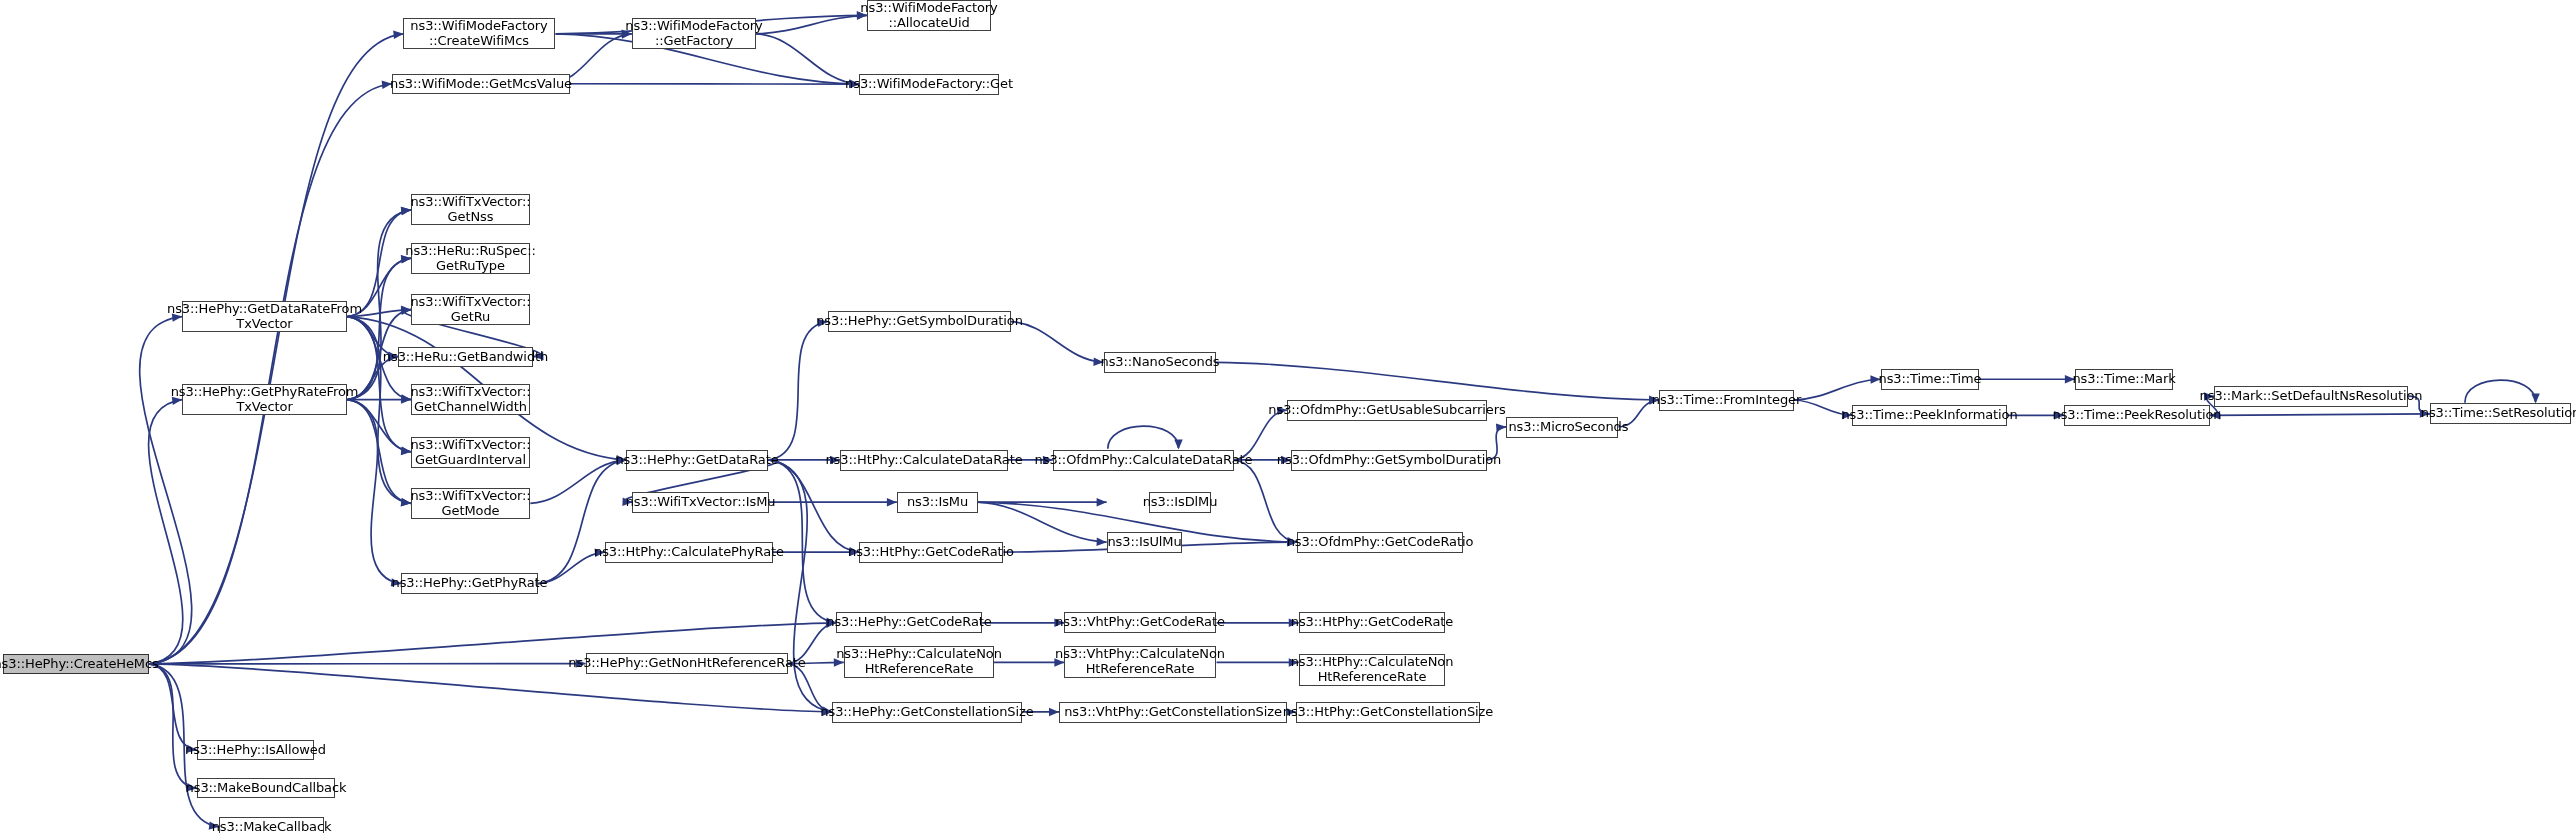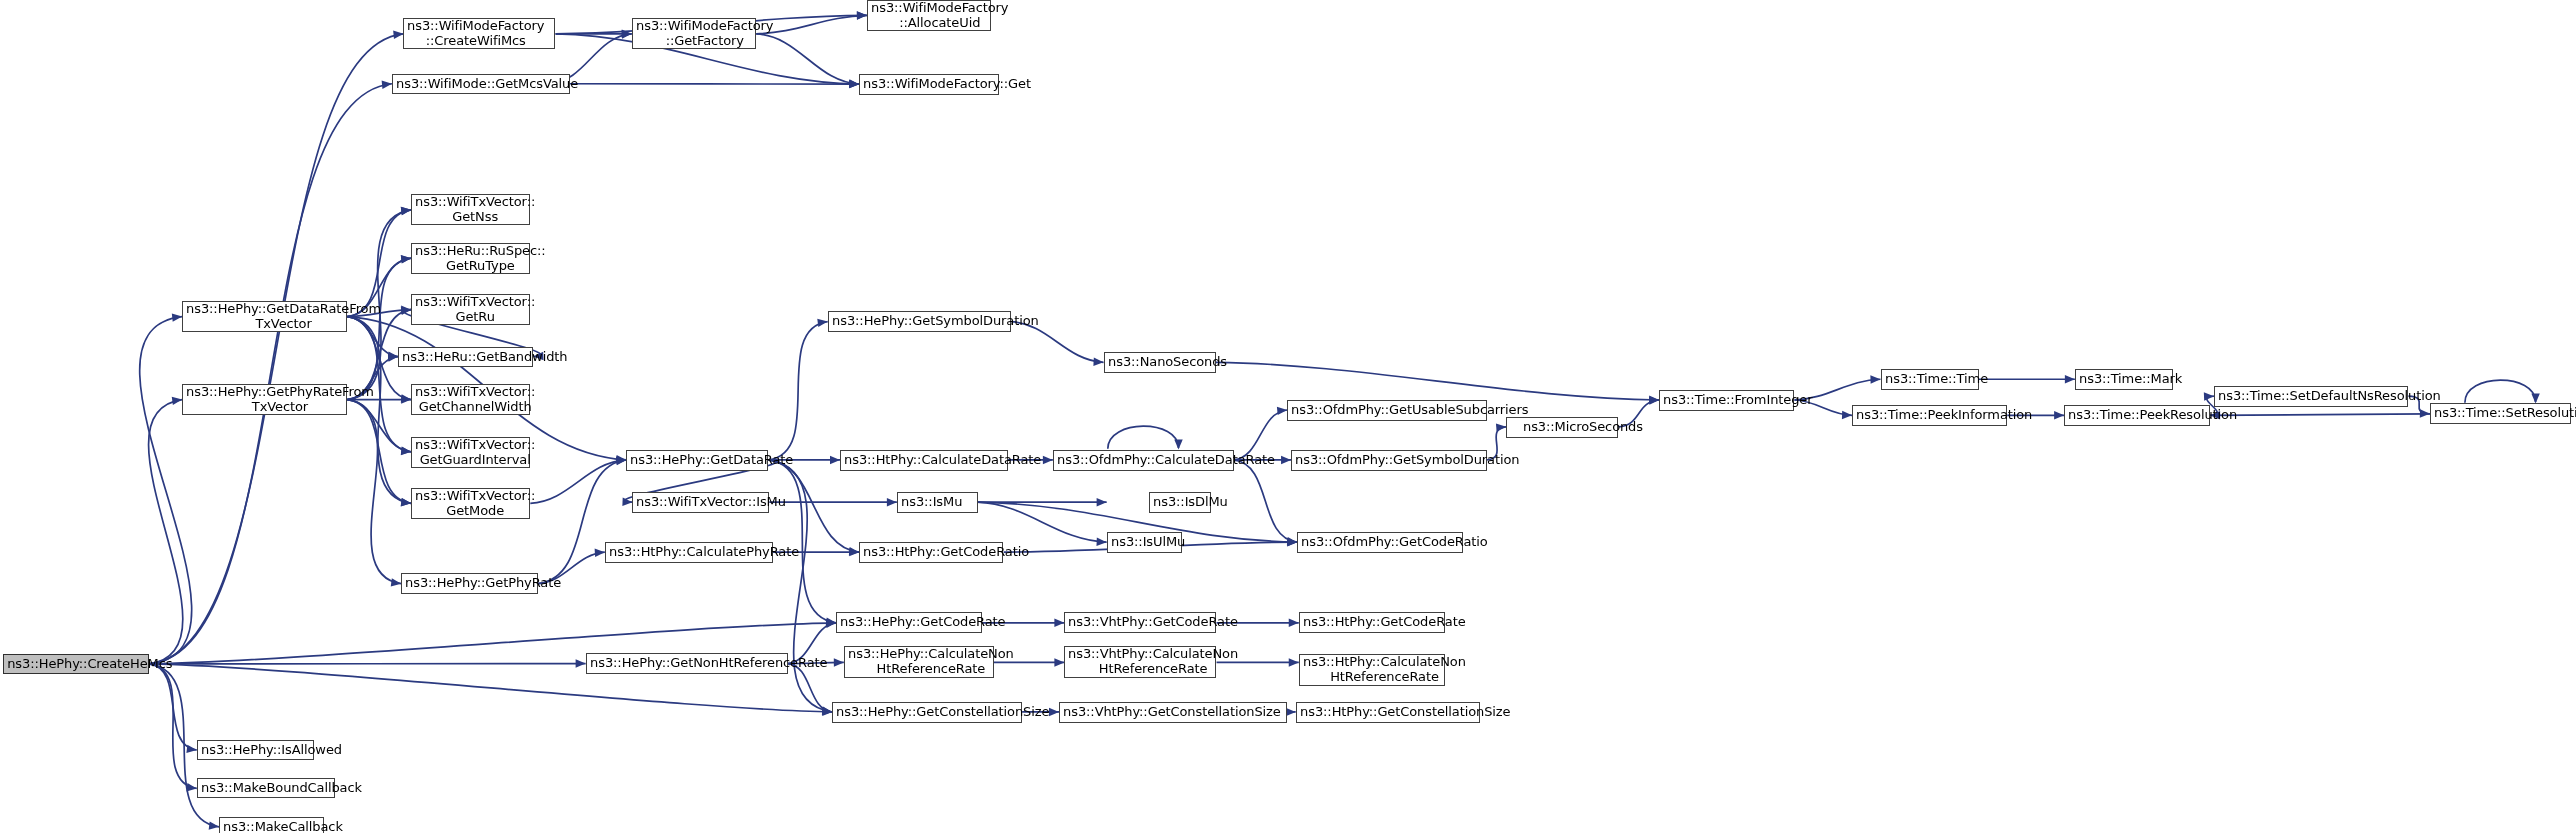--- a/index.html
+++ b/index.html
@@ -2,21 +2,21 @@
 <html style="font-size:12.3px"><head>
 <meta charset="utf-8">
 <style>
   html,body{margin:0;padding:0;background:#ffffff;}
   #canvas{position:relative;width:2576px;height:833px;background:#ffffff;
     font-family:"DejaVu Sans","Liberation Sans",sans-serif;}
   svg#edges{position:absolute;left:0;top:0;width:2576px;height:833px;overflow:visible;}
   .edge{fill:none;stroke:#2b3a80;stroke-width:2.2;}
   .ahead{fill:#2b3a80;stroke:none;}
   .node{position:absolute;box-sizing:border-box;border:1.2px solid #404040;
-    background:#ffffff;display:flex;align-items:center;justify-content:flex-start;
+    background:#ffffff;display:flex;align-items:center;justify-content:center;
     text-align:center;color:#000000;font-size:13px;line-height:1.12;
     letter-spacing:-0.1px;padding:0.8px 3.1px;}
   .node.root{background:#bfbfbf;border-color:#303030;}
   .node span{display:block;white-space:pre-line;}
 </style>
 </head>
 <body>
 
 <div id="canvas">
   <svg id="edges" viewBox="0 0 3352 1084" width="2576" height="833">
@@ -316,21 +316,21 @@
       <div class="node" style="left: 2075px; top: 369px; width: 98px; height: 21px;">
         <span>ns3::Time::Mark</span>
       </div>
       <div class="node" style="left: 1852px; top: 405px; width: 155px; height: 21px;">
         <span>ns3::Time::PeekInformation</span>
       </div>
       <div class="node" style="left: 2064px; top: 405px; width: 146px; height: 21px;">
         <span>ns3::Time::PeekResolution</span>
       </div>
       <div class="node" style="left: 2214px; top: 386px; width: 194px; height: 21px;">
-        <span>ns3::Time::SetDefaultNsResolution</span>
+        <span>ns3::Mark::SetDefaultNsResolution</span>
       </div>
       <div class="node" style="left: 2430px; top: 403px; width: 141px; height: 21px;">
         <span>ns3::Time::SetResolution</span>
       </div>
       <div class="node" style="left: 632px; top: 18.4px; width: 124px; height: 31px;">
         <span>ns3::WifiModeFactory
 ::GetFactory</span>
       </div>
       <div class="node" style="left: 867px; top: 0px; width: 124px; height: 31px;">
         <span>ns3::WifiModeFactory

